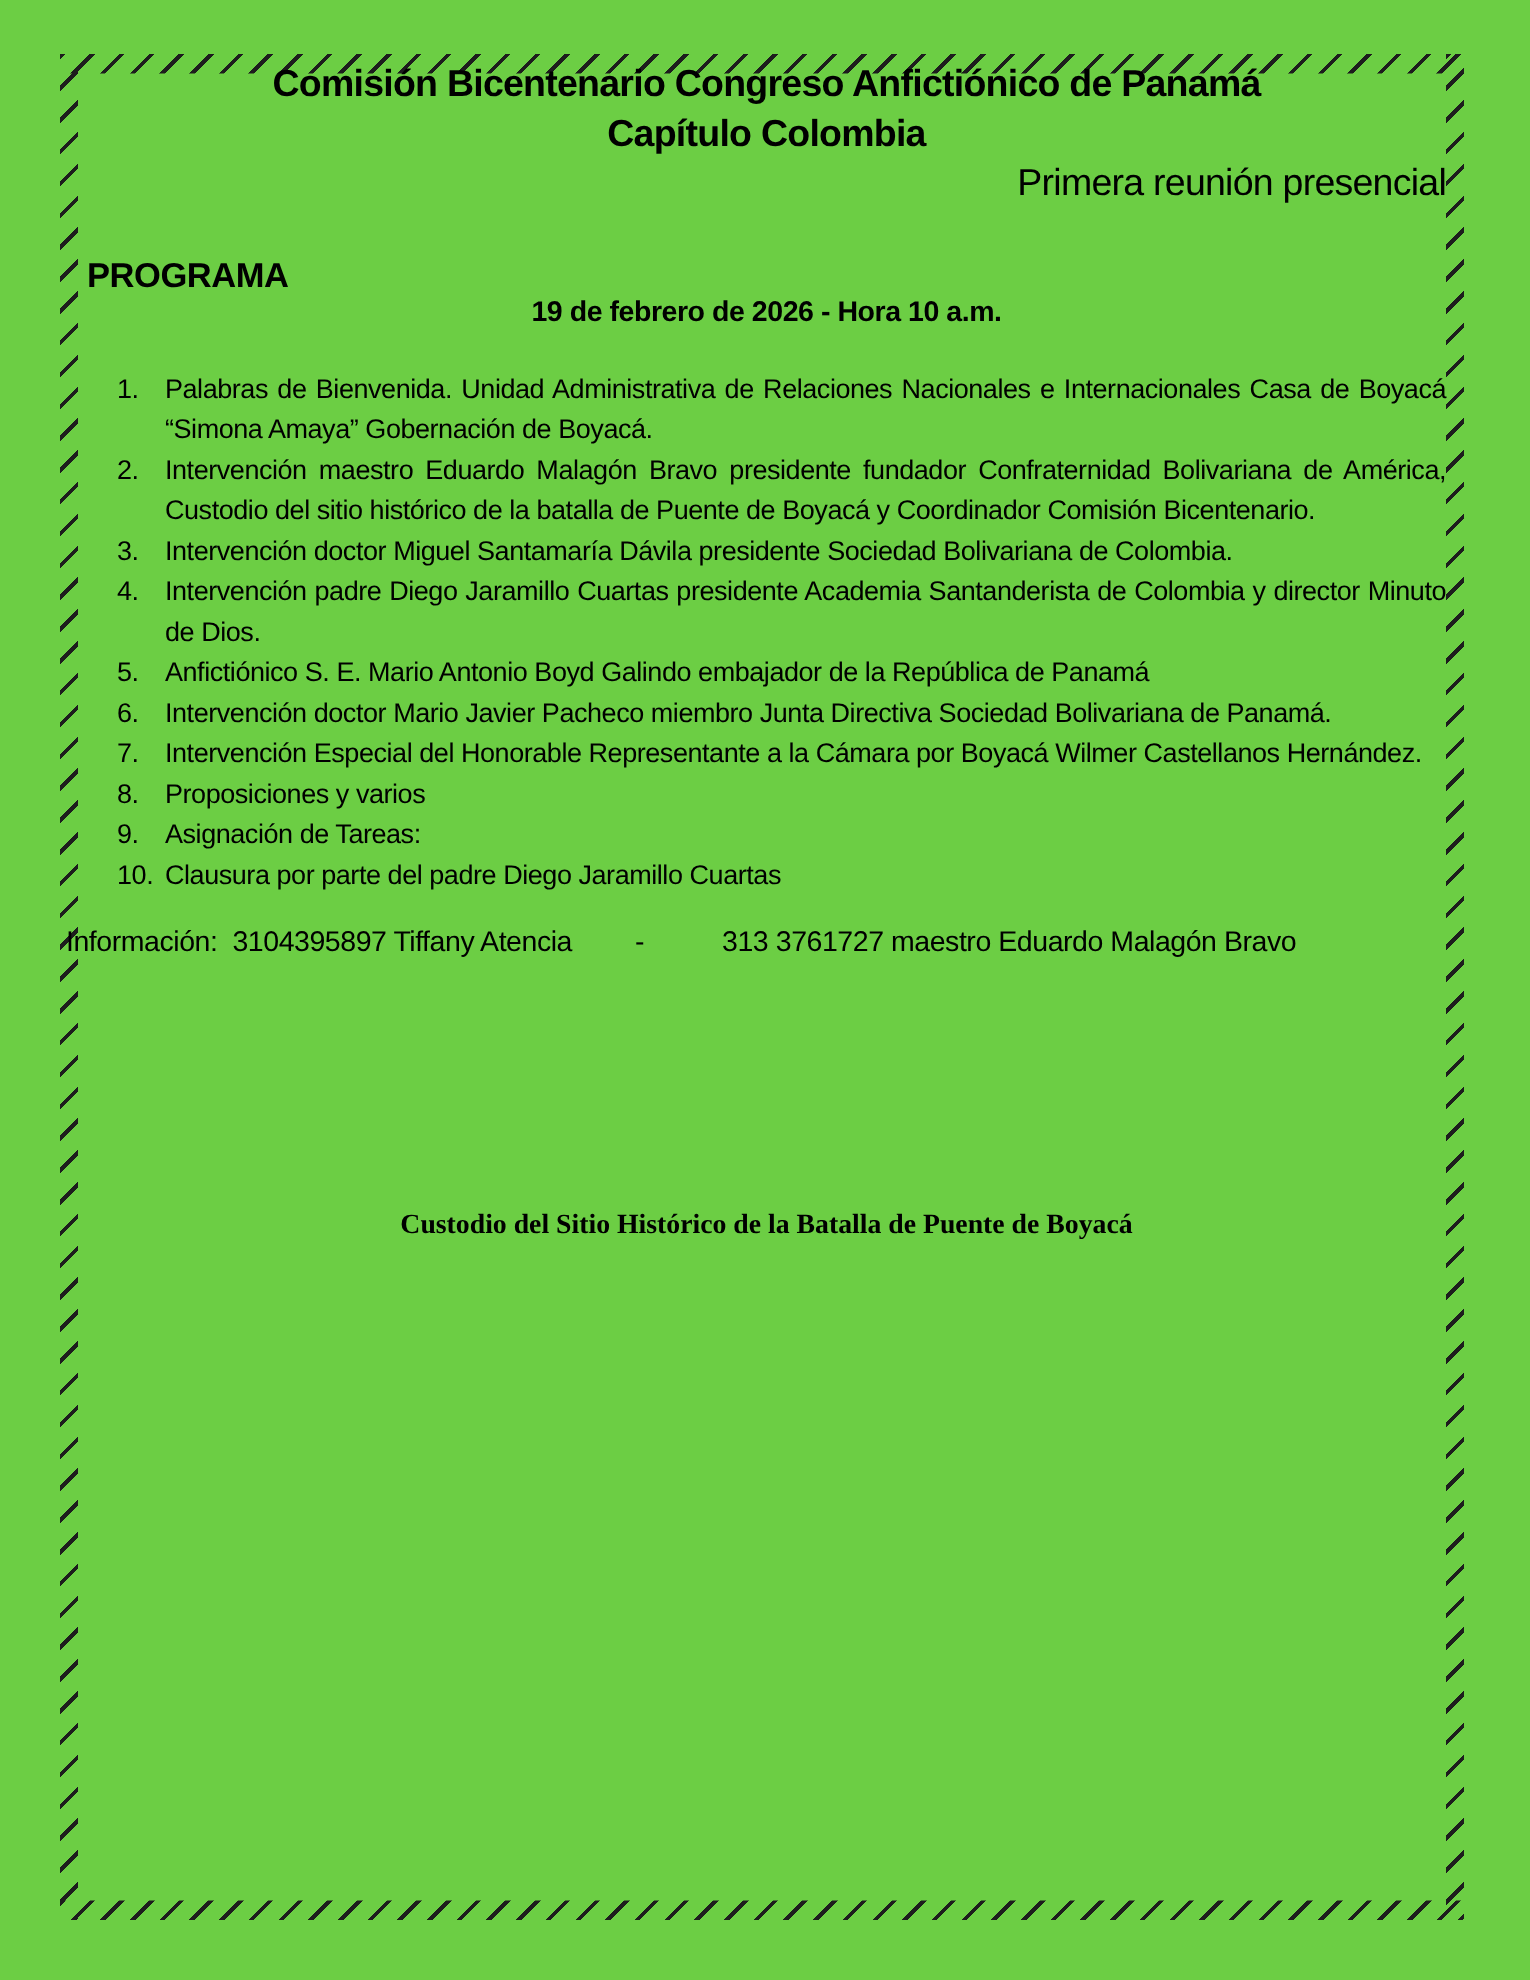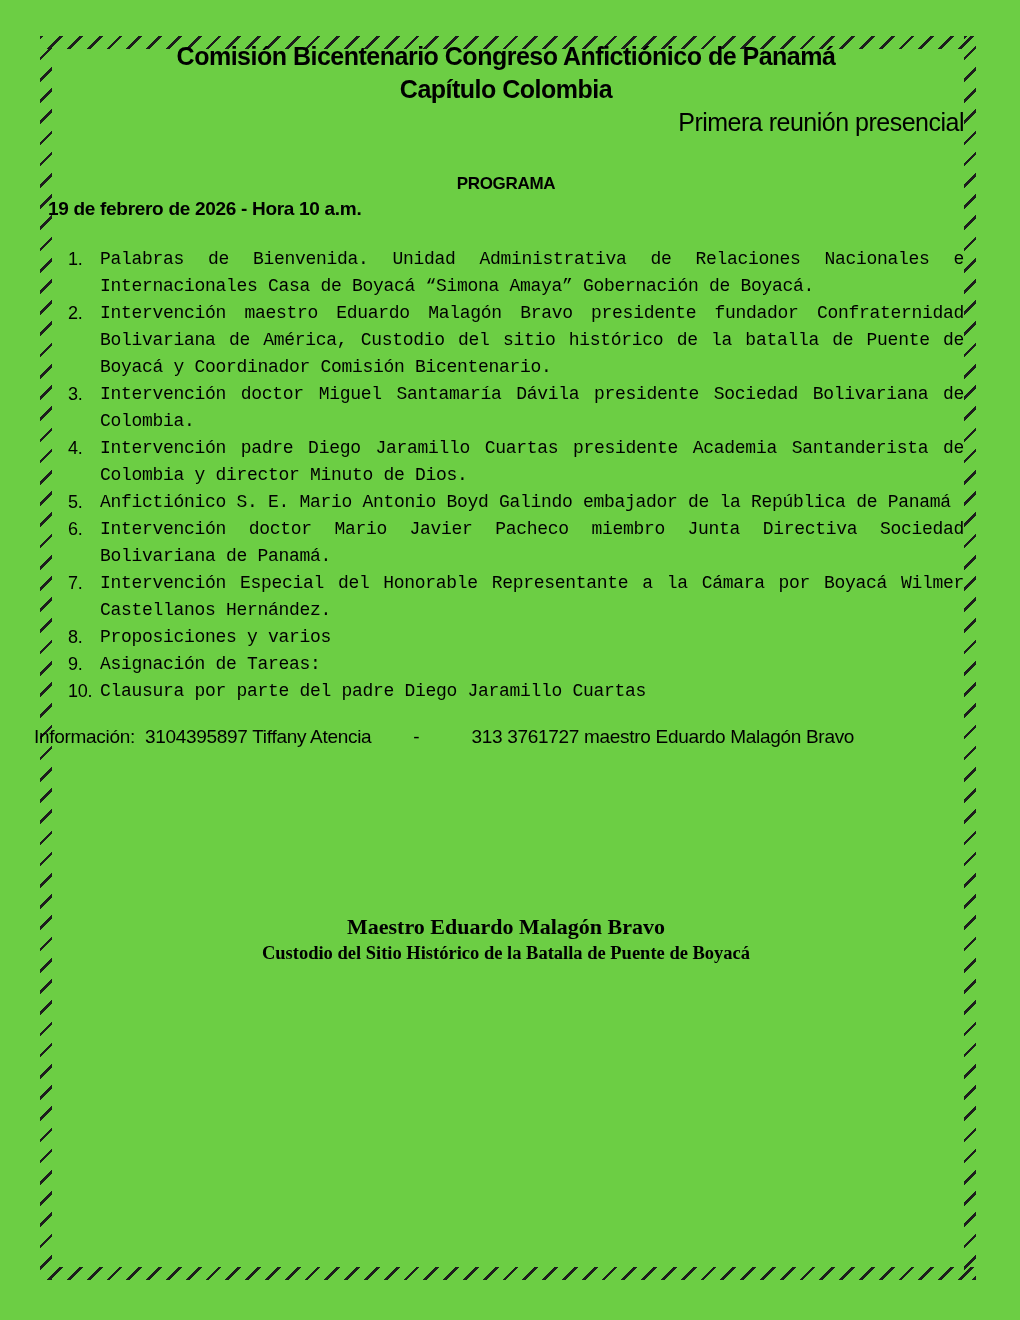--- a/index.html
+++ b/index.html
@@ -20,21 +20,21 @@
               background: repeating-linear-gradient(135deg, #1d1d1d 0 2.6px, transparent 2.6px 14px); }
   .b-bottom { left: 40px; right: 44px; bottom: 40px; height: 13px;
               background: repeating-linear-gradient(135deg, #1d1d1d 0 2.6px, transparent 2.6px 14px); }
   .b-left   { left: 40px; top: 36px; bottom: 40px; width: 12px;
               background: repeating-linear-gradient(135deg, #1d1d1d 0 2.6px, transparent 2.6px 15px); }
   .b-right  { right: 44px; top: 36px; bottom: 40px; width: 12px;
               background: repeating-linear-gradient(135deg, #1d1d1d 0 2.6px, transparent 2.6px 15px); }
 
   .content {
     position: absolute;
-    left: 48px; right: 56px; top: 40px;
+    left: 58px; right: 56px; top: 40px;
   }
 
   .title-line {
     text-align: center;
     font-weight: bold;
     font-size: 25px;
     line-height: 33px;
     letter-spacing: -0.5px;
   }
   .subtitle {
@@ -47,26 +47,26 @@
 
   .venue {
     margin-top: 35px;
     text-align: center;
     font-size: 19px;
     line-height: 23px;
   }
 
   .program-heading {
     margin-top: 31px;
-    text-align: center;
     font-weight: bold;
-    font-size: 17px;
+    font-size: 23px;
     line-height: 27px;
   }
   .program-date {
+    text-align: center;
     font-weight: bold;
     font-size: 19px;
     line-height: 24px;
   }
 
   ol.program-list {
     list-style: none;
     margin: 25px 0 0 0;
     padding: 0 0 0 20px;
   }
@@ -74,21 +74,20 @@
     display: flex;
     font-size: 18px;
     line-height: 27px;
   }
   ol.program-list .num {
     flex: 0 0 32px;
   }
   ol.program-list .itext {
     flex: 1;
     text-align: justify;
-    font-family: Liberation Mono, monospace;
   }
 
   .info-line {
     margin-top: 20px;
     margin-left: -14px;
     font-size: 19px;
     line-height: 24px;
     white-space: nowrap;
   }
   .info-line .seg1 { margin-right: 10px; }
@@ -164,18 +163,17 @@
         <span class="num">10.</span>
         <div class="itext">Clausura por parte del padre Diego Jaramillo Cuartas</div>
       </li>
     </ol>
 
     <div class="info-line">
       <span class="seg1">Información:</span><span>3104395897 Tiffany Atencia</span><span class="sep">-</span><span>313 3761727 maestro Eduardo Malagón Bravo</span>
     </div>
 
     <div class="signature">
-      <div class="sig-name">Maestro Eduardo Malagón Bravo</div>
       <div class="sig-title">Custodio del Sitio Histórico de la Batalla de Puente de Boyacá</div>
     </div>
 
   </div>
 </div>
 
 </body></html>

